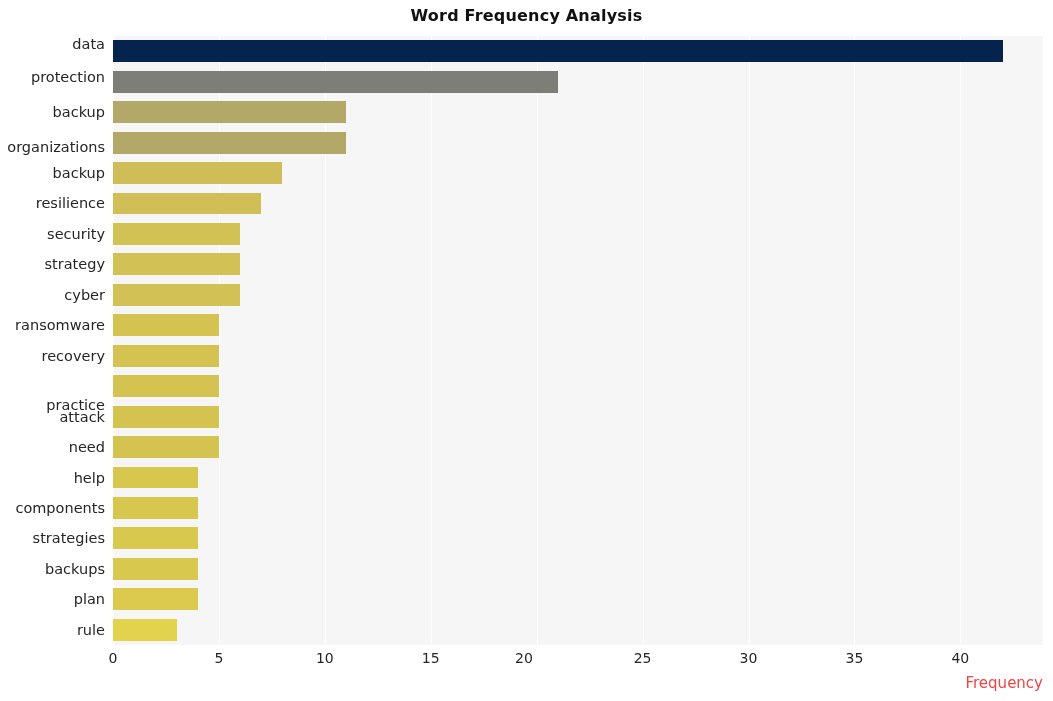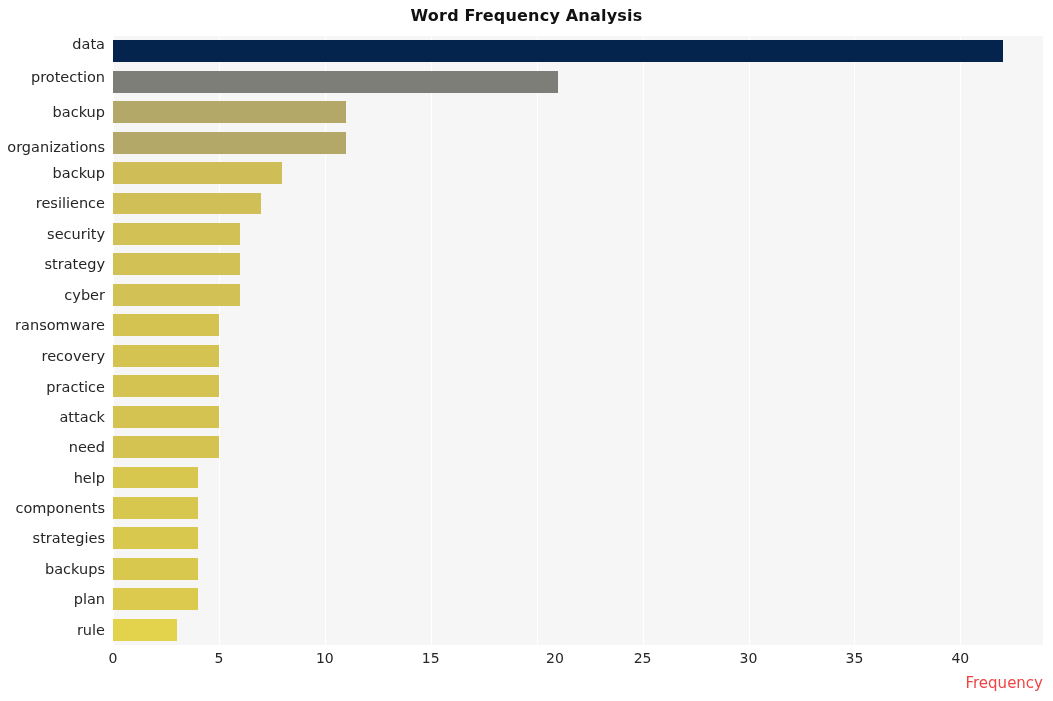--- a/index.html
+++ b/index.html
@@ -205,37 +205,37 @@
       <div class="ylabel" style="top: 34px; padding-left: 33px;">protection</div>
       <div class="ylabel" style="top: 69.125px;">backup</div>
       <div class="ylabel" style="top: 104px;">organizations</div>
       <div class="ylabel" style="top: 130.025px;">backup</div>
       <div class="ylabel" style="top: 160.475px;">resilience</div>
       <div class="ylabel" style="top: 190.925px;">security</div>
       <div class="ylabel" style="top: 221.375px;">strategy</div>
       <div class="ylabel" style="top: 251.825px;">cyber</div>
       <div class="ylabel" style="top: 282.275px;">ransomware</div>
       <div class="ylabel" style="top: 312.725px;">recovery</div>
-      <div class="ylabel" style="top: 344px;">practice</div>
+      <div class="ylabel" style="top: 362px;">practice</div>
       <div class="ylabel" style="top: 373.625px;">attack</div>
       <div class="ylabel" style="top: 404.075px;">need</div>
       <div class="ylabel" style="top: 434.525px;">help</div>
       <div class="ylabel" style="top: 464.975px;">components</div>
       <div class="ylabel" style="top: 495.425px;">strategies</div>
       <div class="ylabel" style="top: 525.875px;">backups</div>
       <div class="ylabel" style="top: 556.325px;">plan</div>
       <div class="ylabel" style="top: 586.775px;">rule</div>
     </div>
 
   <div id="xlabels-layer">
       <div class="xlabel" style="left: 0px;">0</div>
       <div class="xlabel" style="left: 105.923px;">5</div>
       <div class="xlabel" style="left: 211.845px;">10</div>
       <div class="xlabel" style="left: 317.768px;">15</div>
-      <div class="xlabel" style="left: 442px;">20</div>
+      <div class="xlabel" style="left: 411px;">20</div>
       <div class="xlabel" style="left: 529.613px;">25</div>
       <div class="xlabel" style="left: 635.535px;">30</div>
       <div class="xlabel" style="left: 741.458px;">35</div>
       <div class="xlabel" style="left: 847.38px;">40</div>
     </div>
 
   <div id="xaxis-title">Frequency</div>
 
 </div>
 

